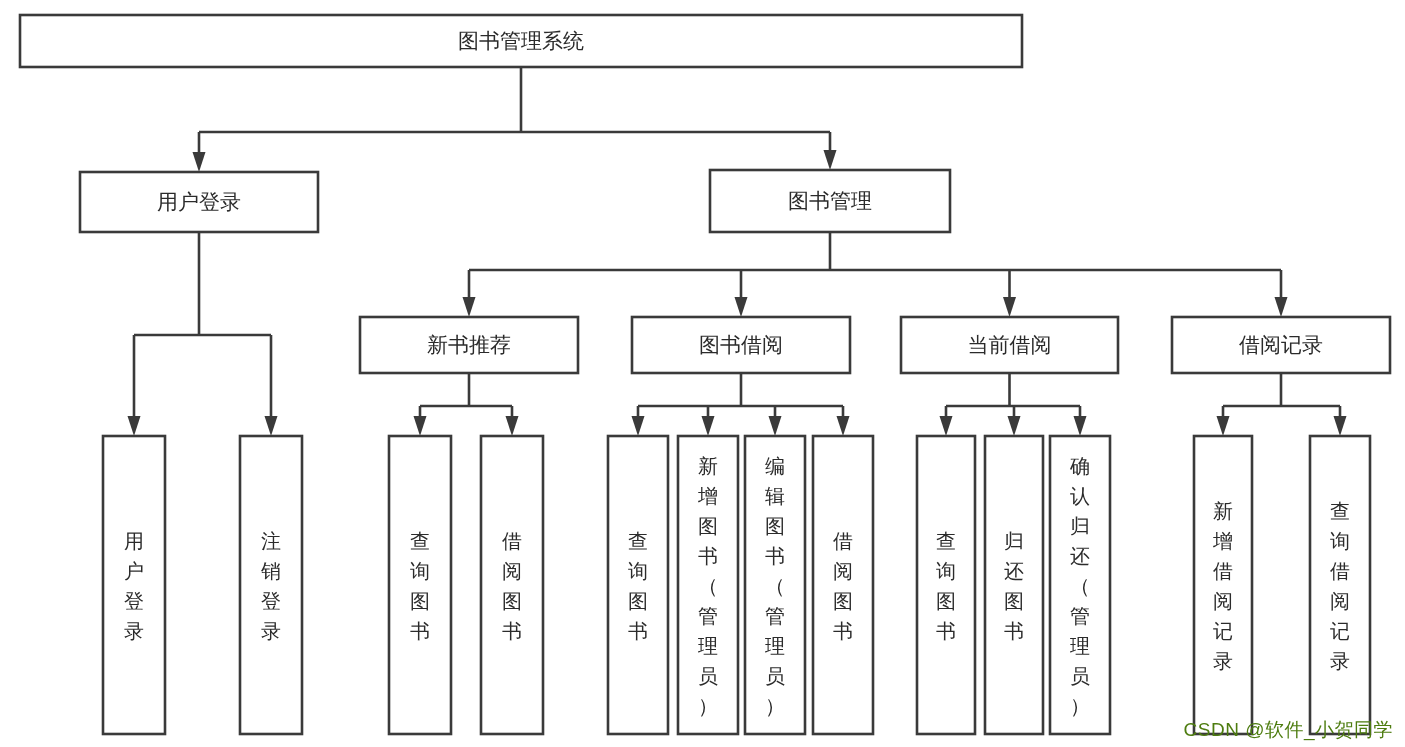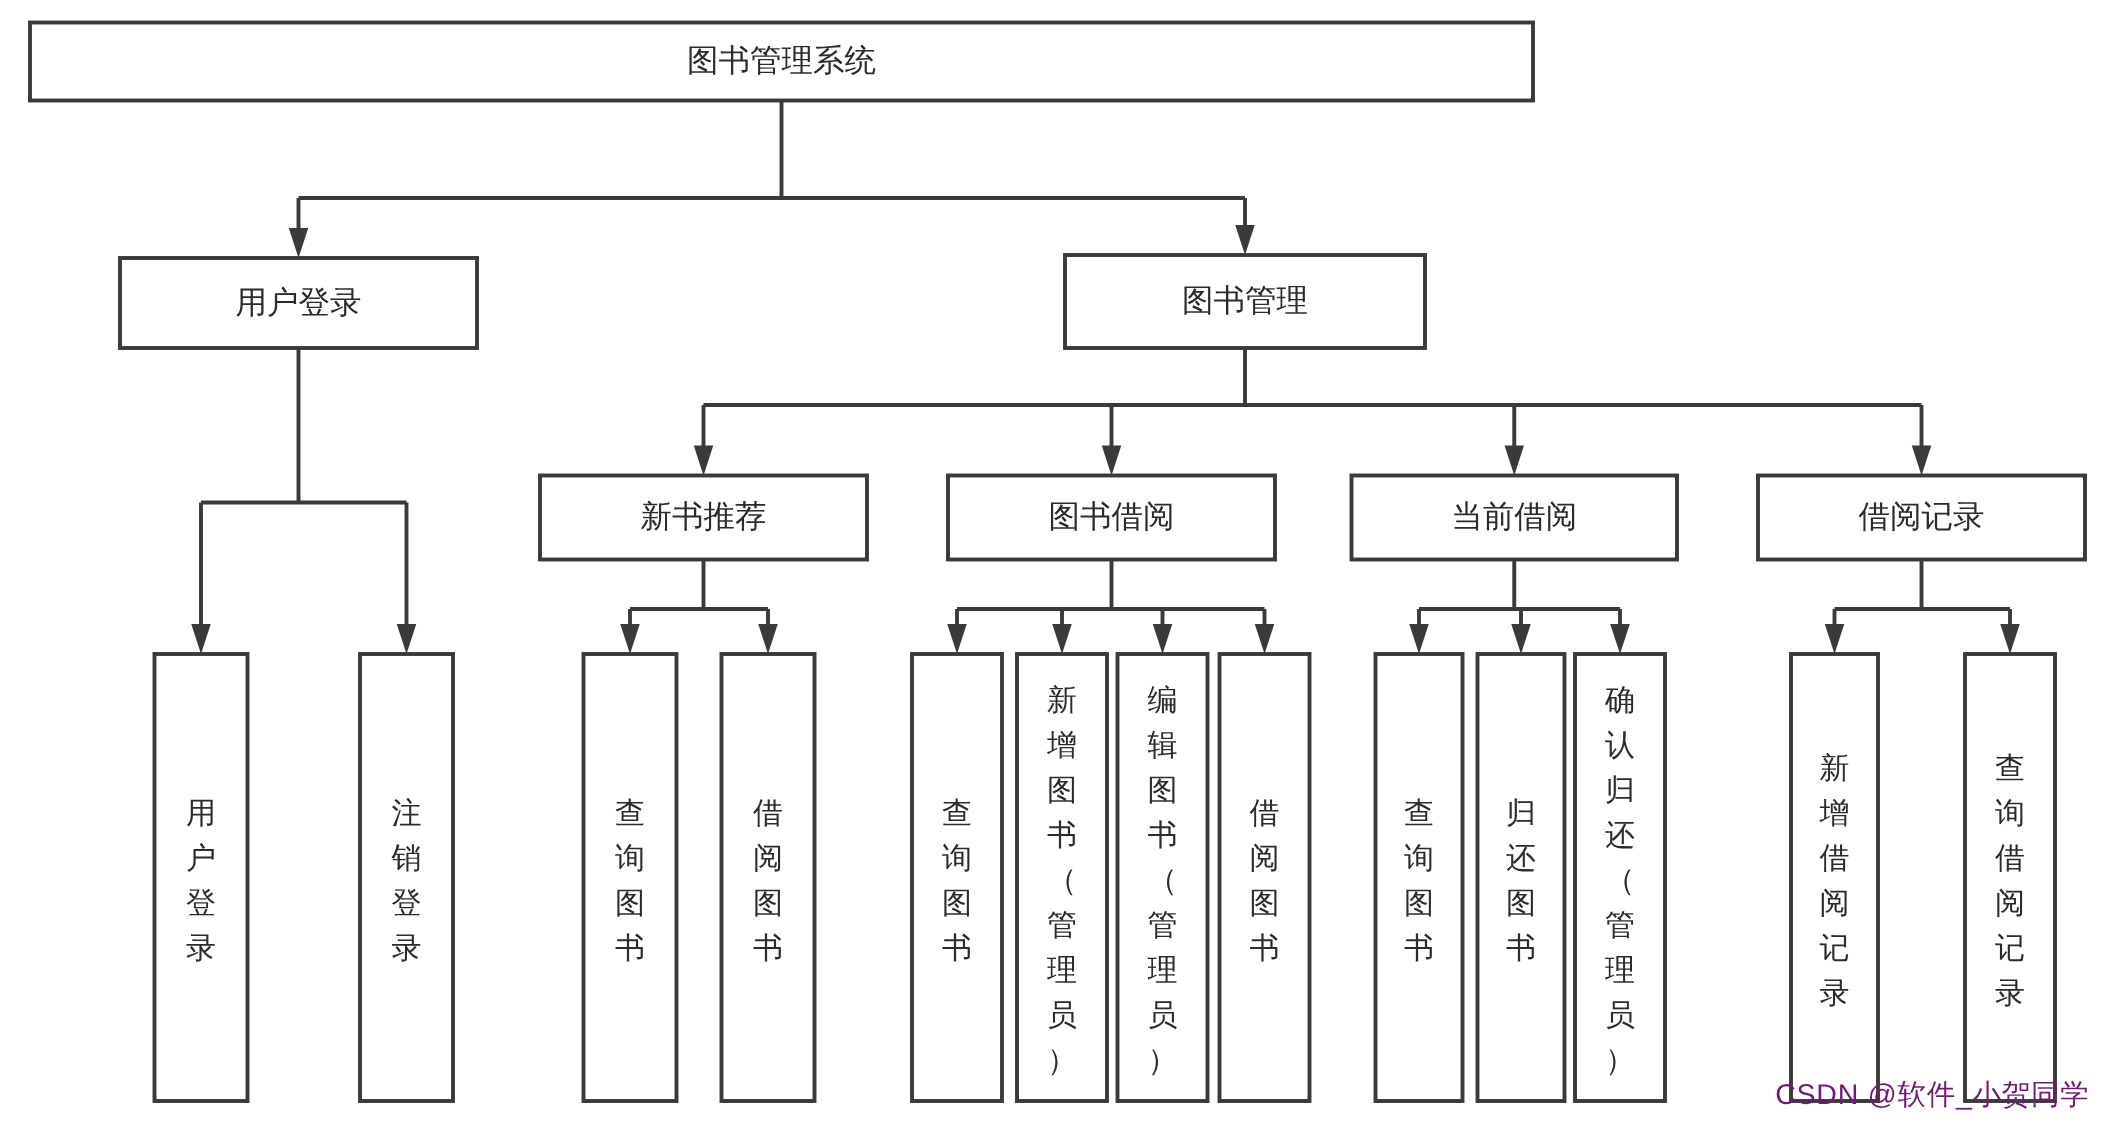--- a/index.html
+++ b/index.html
@@ -55,21 +55,21 @@
     font-size: 20px;
     fill: #2b2b2b;
     text-anchor: middle;
   }
   .watermark-text {
     position: absolute;
     right: 12px;
     bottom: 4px;
     font-family: "Liberation Sans", "DejaVu Sans", sans-serif;
     font-size: 19px;
-    color: #701a75;
+    color: #4d7c0f;
     white-space: nowrap;
     letter-spacing: 0.5px;
     user-select: none;
   }
 </style>
 </head>
 <body>
 
 <div id="diagram-root">
   <svg class="diagram" viewBox="0 0 1405 747" xmlns="http://www.w3.org/2000/svg">

